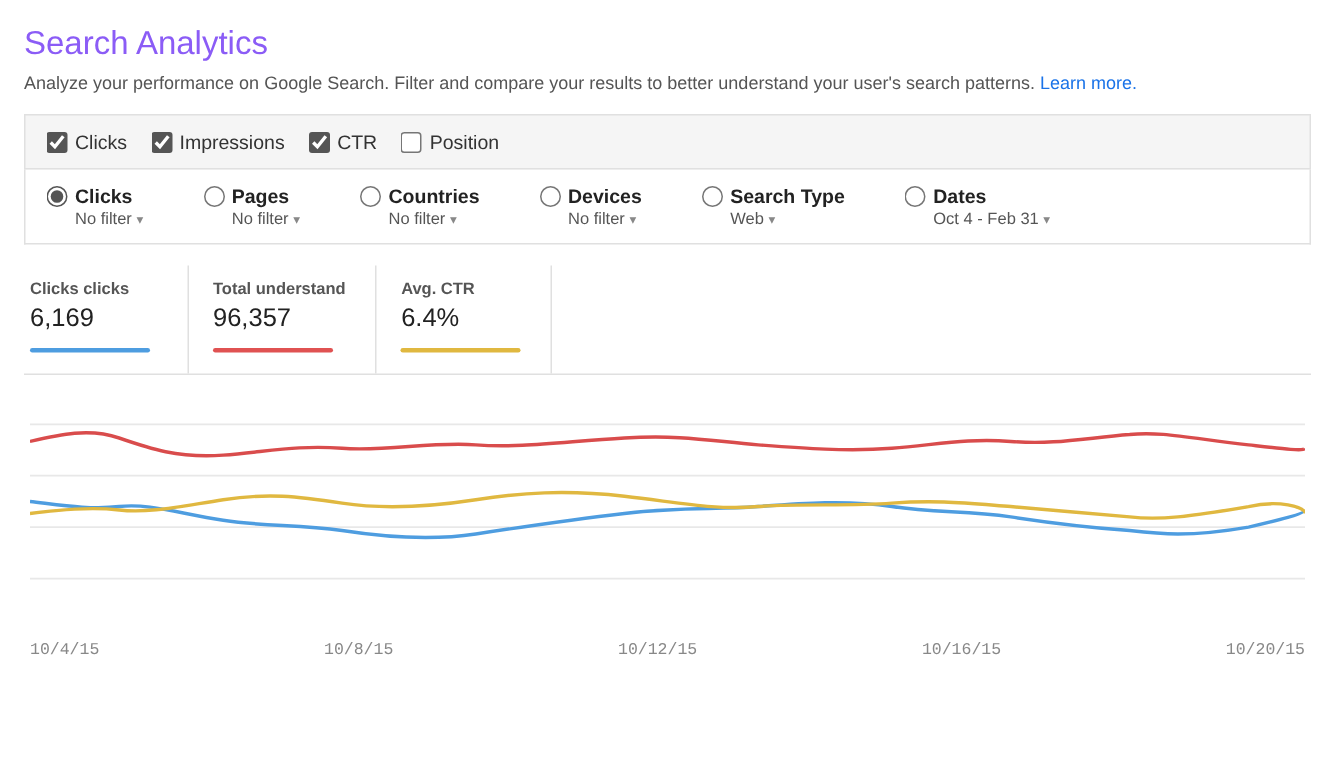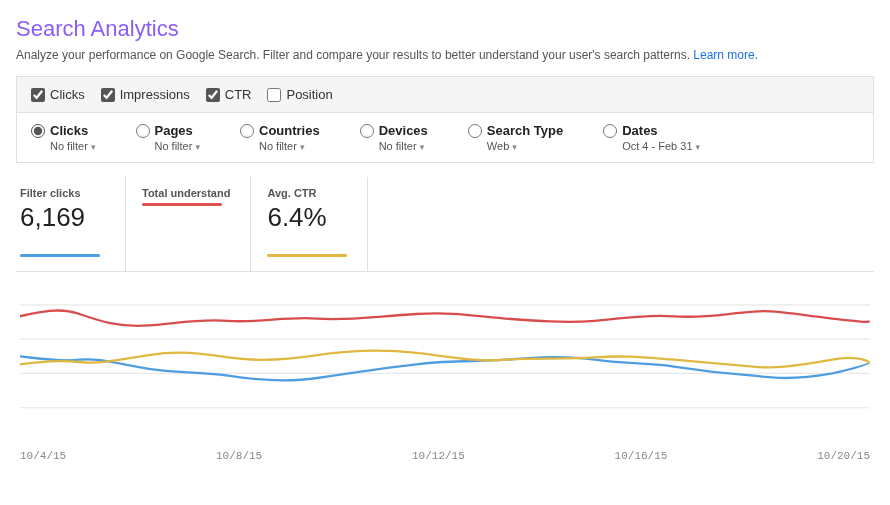--- a/index.html
+++ b/index.html
@@ -109,25 +109,25 @@
     .stat-item:first-child {
       padding-left: 4px;
     }
     .stat-label {
       font-size: 11px;
       color: #555;
       margin-bottom: 4px;
       font-weight: bold;
     }
     .stat-value {
-      font-size: 26px;
+      font-size: 17px;
       font-weight: normal;
       color: #222;
       line-height: 1.1;
-      margin-bottom: 22px;
+      margin-bottom: 10px;
     }
     .stat-bar {
       height: 3px;
       width: 80px;
       border-radius: 2px;
     }
     .bar-blue { background: #4e9de0; }
     .bar-red { background: #e05252; }
     .bar-yellow { background: #e0b840; }
     
@@ -232,26 +232,27 @@
         <span class="radio-label">Dates</span>
       </div>
       <span class="radio-sublabel">
         <span>Oct 4 - Feb 31</span> <span class="dropdown-arrow">▾</span>
       </span>
     </div>
   </div>
 
   <div class="stats-row">
     <div class="stat-item">
-      <div class="stat-label">Filter clicks</div>
+      <div class="stat-label">Clicks clicks</div>
       <div class="stat-value">6,169</div>
       <div class="stat-bar bar-blue"></div>
     </div>
     <div class="stat-item" style="padding-left:16px;">
       <div class="stat-label">Total understand</div>
+      <div class="stat-value">96,357</div>
       <div class="stat-bar bar-red"></div>
     </div>
     <div class="stat-item" style="padding-left:16px;">
       <div class="stat-label">Avg. CTR</div>
       <div class="stat-value">6.4%</div>
       <div class="stat-bar bar-yellow"></div>
     </div>
   </div>
 
   <div class="chart-container">

